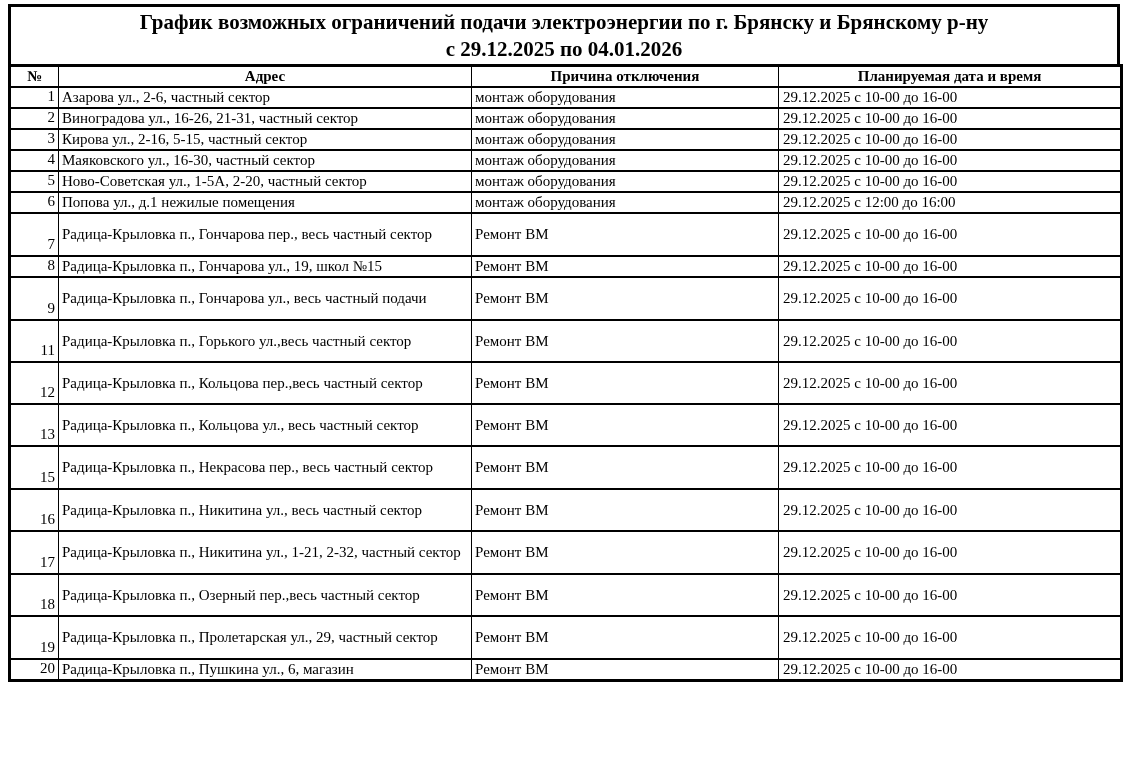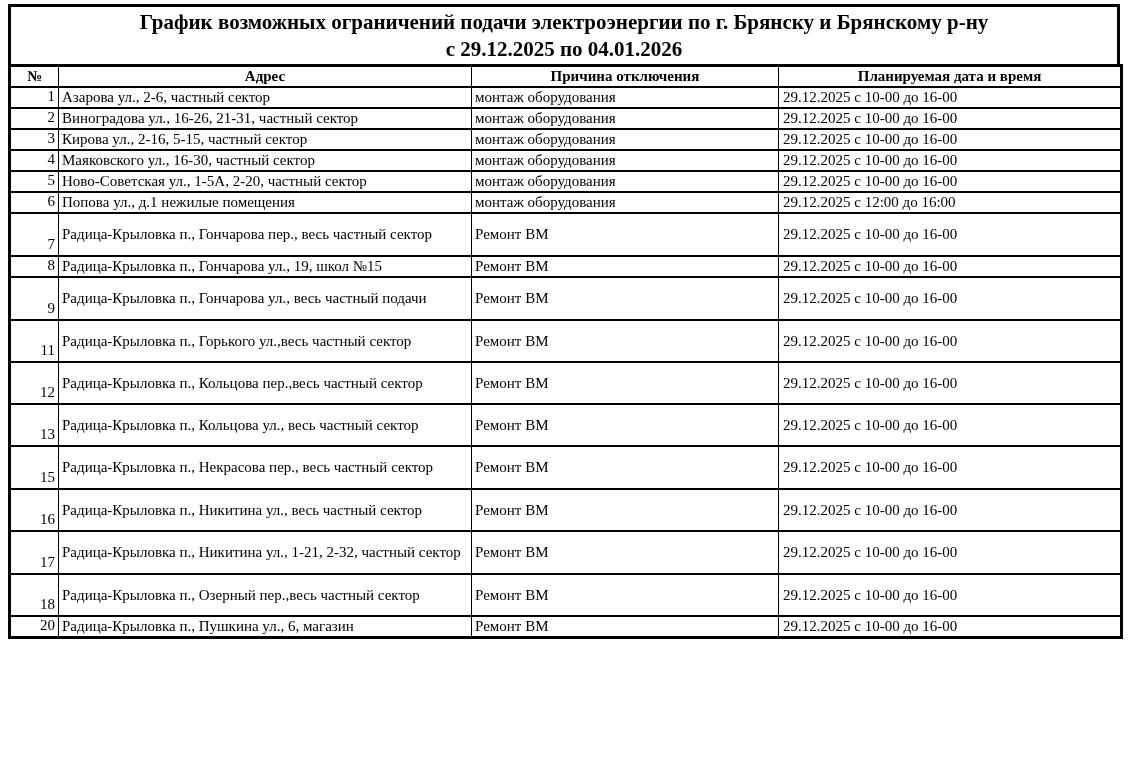--- a/index.html
+++ b/index.html
@@ -190,20 +190,26 @@
           <td class="col-address">Радица-Крыловка п., Никитина ул., 1-21, 2-32, частный сектор</td>
           <td class="col-reason">Ремонт ВМ</td>
           <td class="col-datetime">29.12.2025 с 10-00 до 16-00</td>
         </tr>
         <tr style="height: 42px;">
           <td class="col-num">18</td>
           <td class="col-address">Радица-Крыловка п., Озерный пер.,весь частный сектор</td>
           <td class="col-reason">Ремонт ВМ</td>
           <td class="col-datetime">29.12.2025 с 10-00 до 16-00</td>
         </tr>
+        <tr style="height: 43px;">
+          <td class="col-num">19</td>
+          <td class="col-address">Радица-Крыловка п., Пролетарская ул., 29, частный сектор</td>
+          <td class="col-reason">Ремонт ВМ</td>
+          <td class="col-datetime">29.12.2025 с 10-00 до 16-00</td>
+        </tr>
         <tr style="height: 19px;">
           <td class="col-num">20</td>
           <td class="col-address">Радица-Крыловка п., Пушкина ул., 6, магазин</td>
           <td class="col-reason">Ремонт ВМ</td>
           <td class="col-datetime">29.12.2025 с 10-00 до 16-00</td>
         </tr>
       </tbody>
   </table>
 </div>
 

